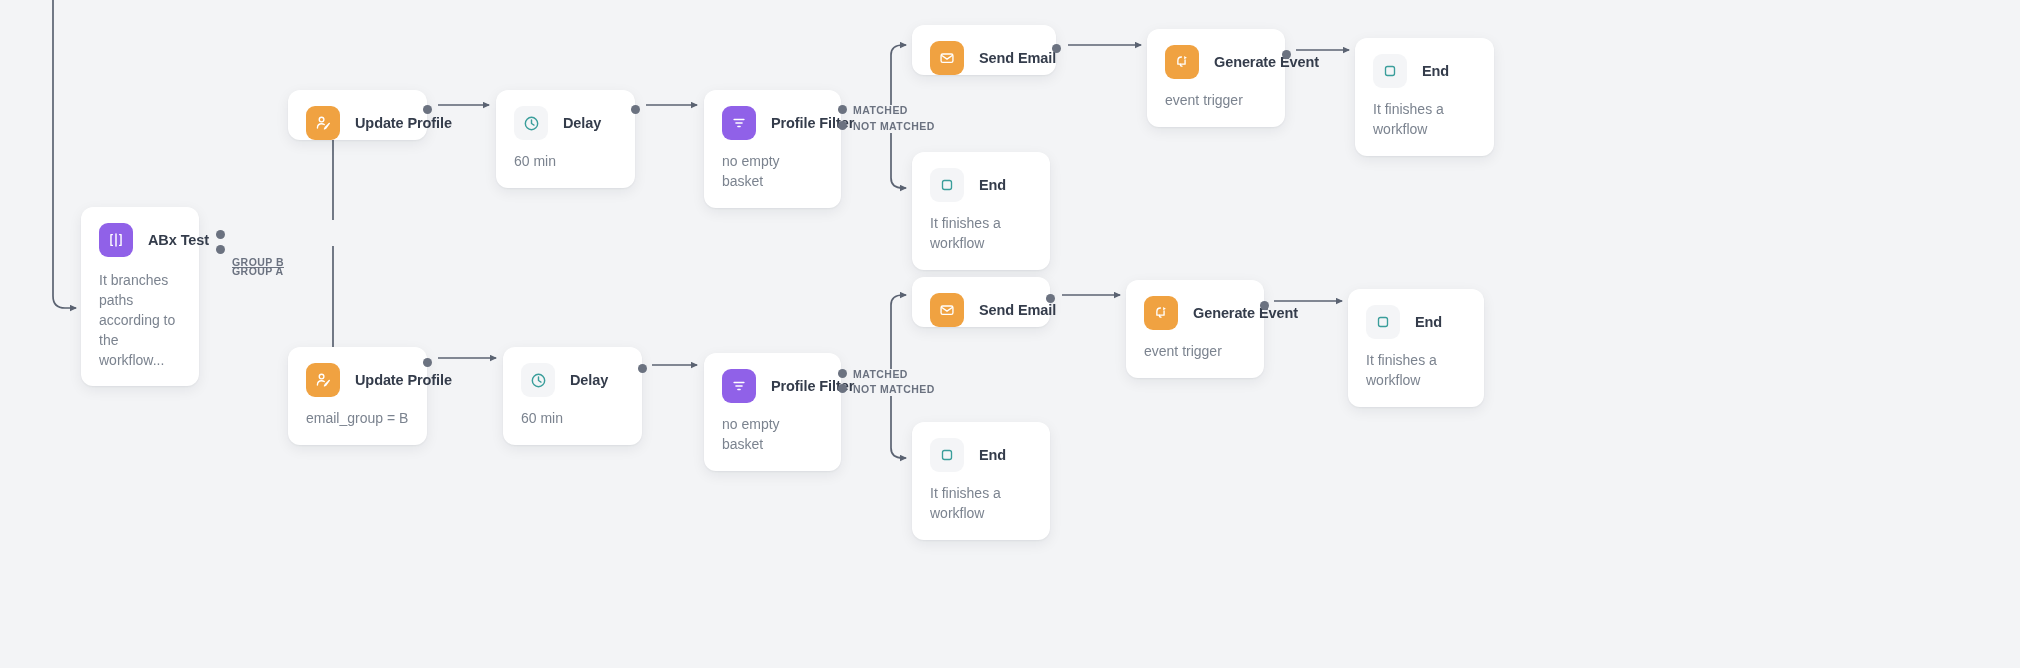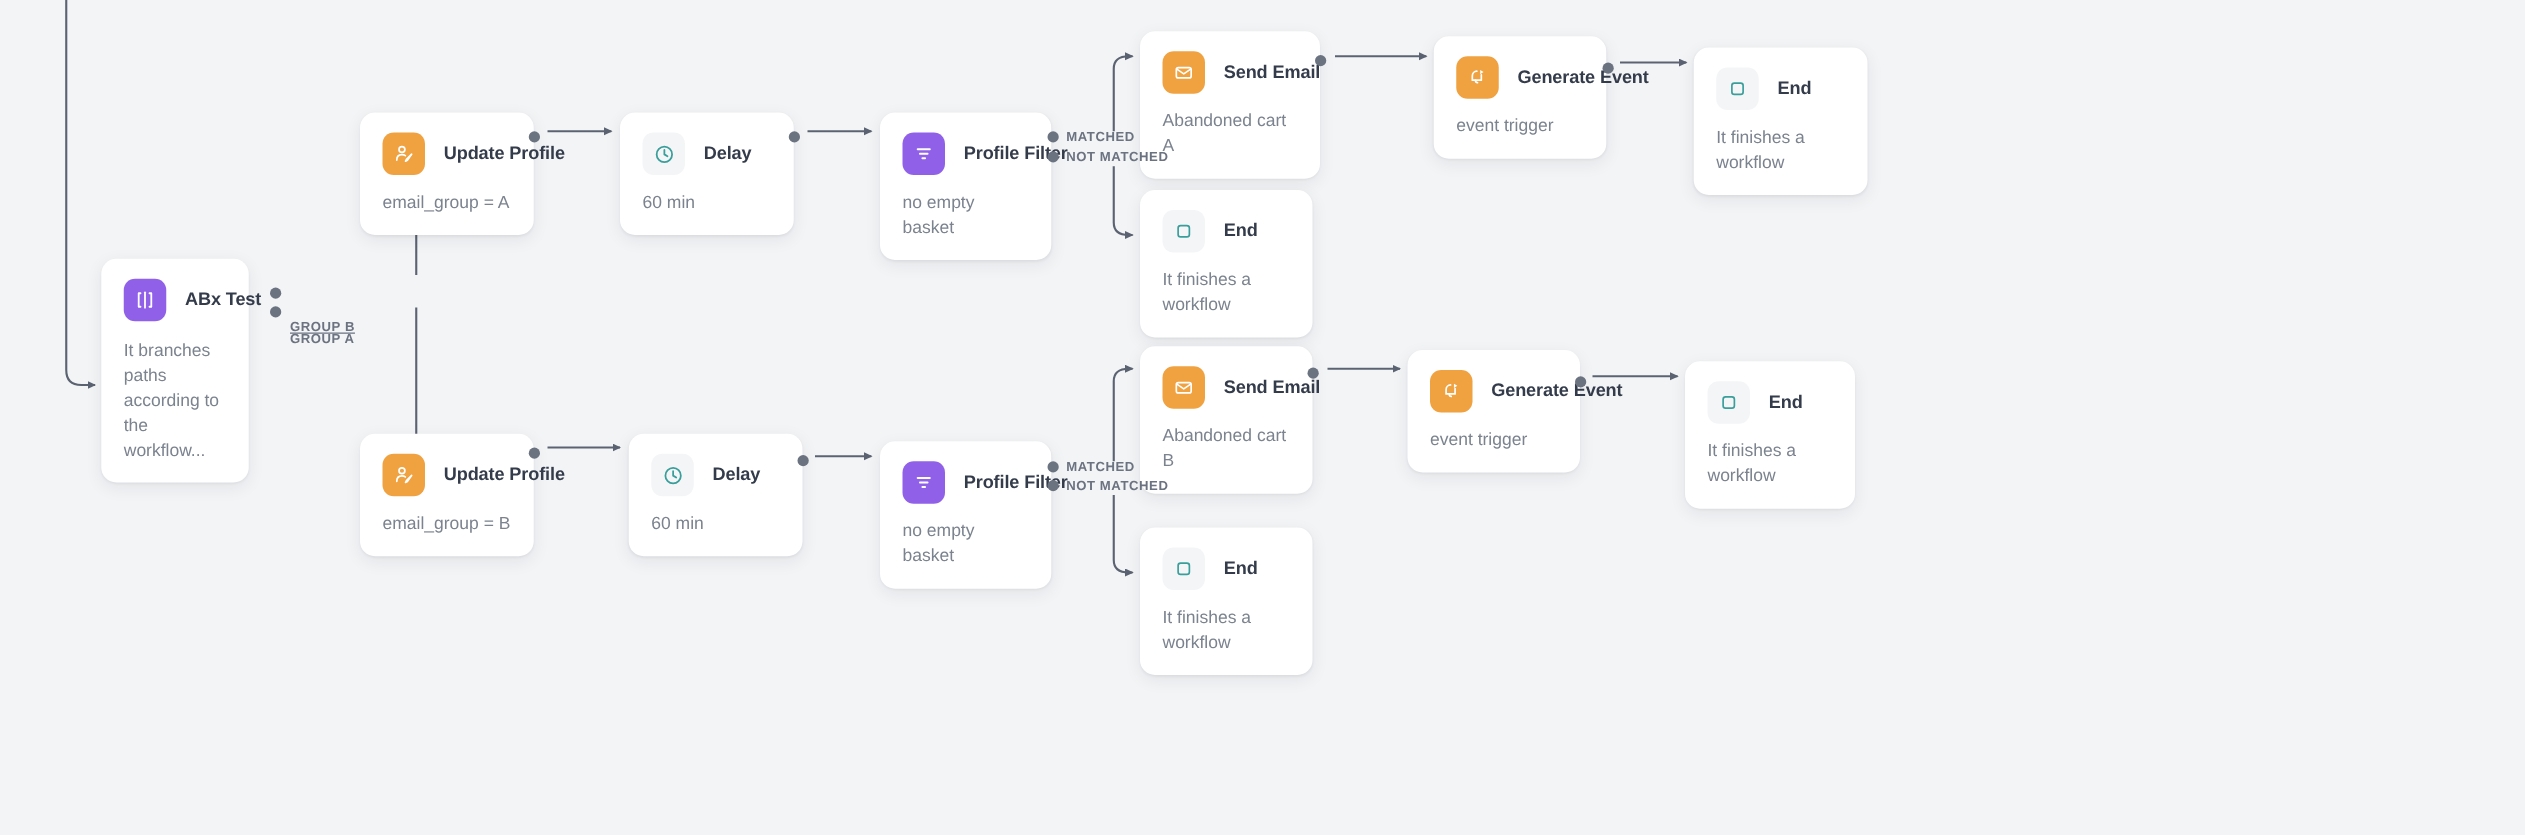--- a/index.html
+++ b/index.html
@@ -148,21 +148,20 @@
     <div class="node-head">
       <div class="node-icon orange">
         <svg width="18" height="18" viewBox="0 0 20 20" fill="none" stroke="#ffffff" stroke-width="1.5" stroke-linecap="round" stroke-linejoin="round">
           <circle cx="8.4" cy="6.2" r="2.6"></circle>
           <path d="M3.8 15.6 C3.8 12.4 5.9 10.8 8.4 10.8 C9.6 10.8 10.6 11.1 11.4 11.7"></path>
           <path d="M17 10.4 L12.4 15 L11.6 16.6 L13.2 15.8 Z"></path>
         </svg>
       </div>
       <div class="node-title">Update Profile</div>
     </div>
-    <div class="node-sub">email_group = A</div>
   </div>
 
   <div class="node" style="left:496px; top:90px; width:139px;">
     <div class="node-head">
       <div class="node-icon neutral">
         <svg width="19" height="19" viewBox="0 0 20 20" fill="none" stroke="#3a9e9b" stroke-width="1.5" stroke-linecap="round" stroke-linejoin="round">
           <circle cx="10" cy="10" r="6.5"></circle>
           <path d="M10 6.3 L10 10 L12.6 11.6"></path>
         </svg>
       </div>
@@ -188,21 +187,20 @@
   <div class="node" style="left:912px; top:25px; width:144px;">
     <div class="node-head">
       <div class="node-icon orange">
         <svg width="18" height="18" viewBox="0 0 20 20" fill="none" stroke="#ffffff" stroke-width="1.5" stroke-linecap="round" stroke-linejoin="round">
           <rect x="3.4" y="5.6" width="13.2" height="9.2" rx="1.8"></rect>
           <path d="M4.2 7.2 L10 11.2 L15.8 7.2"></path>
         </svg>
       </div>
       <div class="node-title">Send Email</div>
     </div>
-    <div class="node-sub">Abandoned cart A</div>
   </div>
 
   <div class="node" style="left:1147px; top:29px; width:138px;">
     <div class="node-head">
       <div class="node-icon orange">
         <svg width="18" height="18" viewBox="0 0 20 20" fill="none" stroke="#ffffff" stroke-width="1.5" stroke-linecap="round" stroke-linejoin="round">
           <path d="M13.4 7.6 L13.4 12.4 L5.4 12.4 L5.4 8.6 C5.4 6.2 7.2 4.4 9.4 4.4"></path>
           <path d="M8.2 12.4 C8.2 13.8 9 14.6 10 14.6"></path>
           <path d="M12.4 3.4 L12.4 7 L15.4 5.2 Z" fill="#ffffff" stroke="none"></path>
         </svg>
@@ -280,21 +278,20 @@
   <div class="node" style="left:912px; top:277px; width:138px;">
     <div class="node-head">
       <div class="node-icon orange">
         <svg width="18" height="18" viewBox="0 0 20 20" fill="none" stroke="#ffffff" stroke-width="1.5" stroke-linecap="round" stroke-linejoin="round">
           <rect x="3.4" y="5.6" width="13.2" height="9.2" rx="1.8"></rect>
           <path d="M4.2 7.2 L10 11.2 L15.8 7.2"></path>
         </svg>
       </div>
       <div class="node-title">Send Email</div>
     </div>
-    <div class="node-sub">Abandoned cart B</div>
   </div>
 
   <div class="node" style="left:1126px; top:280px; width:138px;">
     <div class="node-head">
       <div class="node-icon orange">
         <svg width="18" height="18" viewBox="0 0 20 20" fill="none" stroke="#ffffff" stroke-width="1.5" stroke-linecap="round" stroke-linejoin="round">
           <path d="M13.4 7.6 L13.4 12.4 L5.4 12.4 L5.4 8.6 C5.4 6.2 7.2 4.4 9.4 4.4"></path>
           <path d="M8.2 12.4 C8.2 13.8 9 14.6 10 14.6"></path>
           <path d="M12.4 3.4 L12.4 7 L15.4 5.2 Z" fill="#ffffff" stroke="none"></path>
         </svg>

